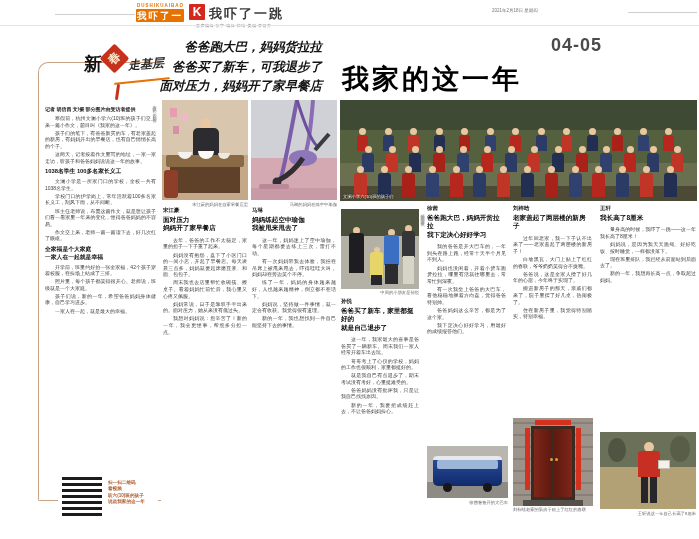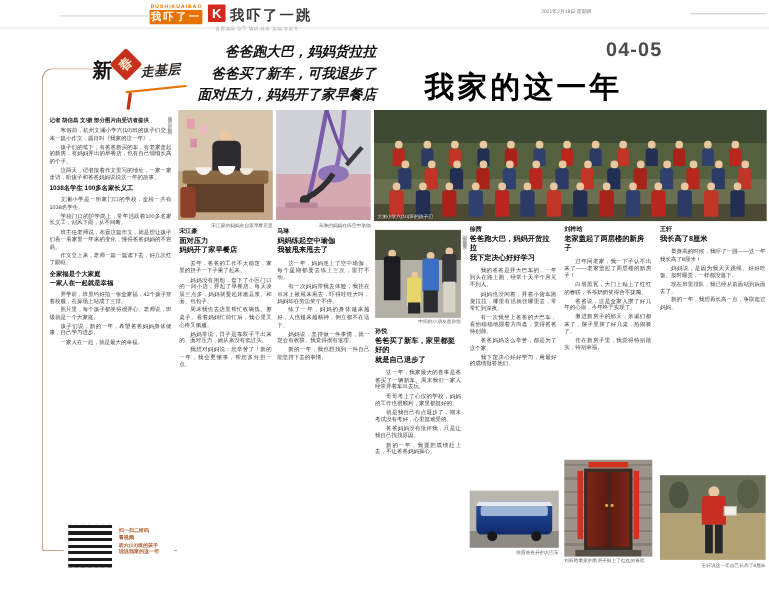--- a/index.html
+++ b/index.html
@@ -38,21 +38,21 @@
       repeating-linear-gradient(0deg,#1c1c1c 0 3px,#fff 3px 6px),
       repeating-linear-gradient(90deg,#1c1c1c 0 3px,rgba(255,255,255,0.85) 3px 6px);
       outline:3px solid #fff;}
   .qr-line{font-size:4.6px;line-height:6.4px;color:#b05a2a;margin:0;font-weight:bold;}
 
   
   .hand-line{font-size:12.5px;line-height:19.5px;font-weight:700;font-style:italic;color:#141414;
              font-family:"DejaVu Serif","Liberation Serif",serif;text-align:right;white-space:nowrap;}
   .kicker{font-size:13.5px;color:#1e1e1e;letter-spacing:1px;border-bottom:1.5px solid #444;
           padding-bottom:3px;font-family:"DejaVu Serif","Liberation Serif",serif;white-space:nowrap;}
-  .big-title{font-size:27px;font-weight:900;color:#000;letter-spacing:3px;white-space:nowrap;margin-left:44px;}
+  .big-title{font-size:27px;font-weight:900;color:#000;letter-spacing:3px;white-space:nowrap;}
 
   
   .col{overflow:hidden;}
   .col-name{font-size:5.5px;font-weight:bold;color:#222;margin:0 0 2px;}
   .col-head{font-size:6.6px;font-weight:bold;color:#0d0d0d;line-height:8.4px;margin:0 0 4px;}
   .caption{font-size:4.3px;color:#666;line-height:5.8px;}
   .vcredit{font-size:4.2px;color:#999;writing-mode:vertical-rl;letter-spacing:1px;}
 
   
   .photo{overflow:hidden;position:absolute;background:#ccc;}
@@ -116,21 +116,21 @@
   <div class="abs" style="left:58px;top:472px;width:100px;height:48px;background:#fff;">
     <div class="qr" style="position:absolute;left:4px;top:4px;"></div>
     <div style="position:absolute;left:50px;top:8px;">
         <p class="qr-line">扫一扫二维码</p>
         <p class="qr-line">看视频</p>
         <p class="qr-line">听六(10)班的孩子</p>
         <p class="qr-line">说说我家的这一年</p>
       </div>
   </div>
 
-  <div class="abs" style="left:164px;top:37px;width:178px;">
+  <div class="abs" style="left:144px;top:37px;width:178px;">
     <div class="hand-line">爸爸跑大巴，妈妈货拉拉</div>
     <div class="hand-line">爸爸买了新车，可我退步了</div>
     <div class="hand-line">面对压力，妈妈开了家早餐店</div>
   </div>
   <div class="abs big-title" style="left:342px;top:61px;">我家的这一年</div>
 
   <div class="abs vcredit" style="left:152px;top:102px;height:90px;">本版摄影 记者 胡信昌</div>
 
   <div class="photo" style="left:162px;top:100px;width:86px;height:100px;background:linear-gradient(#d9c6ae 0 55%,#c4a887 55% 100%);">
     <div class="abs" style="left:8px;top:8px;width:7px;height:9px;background:#e79cb0;"></div>

